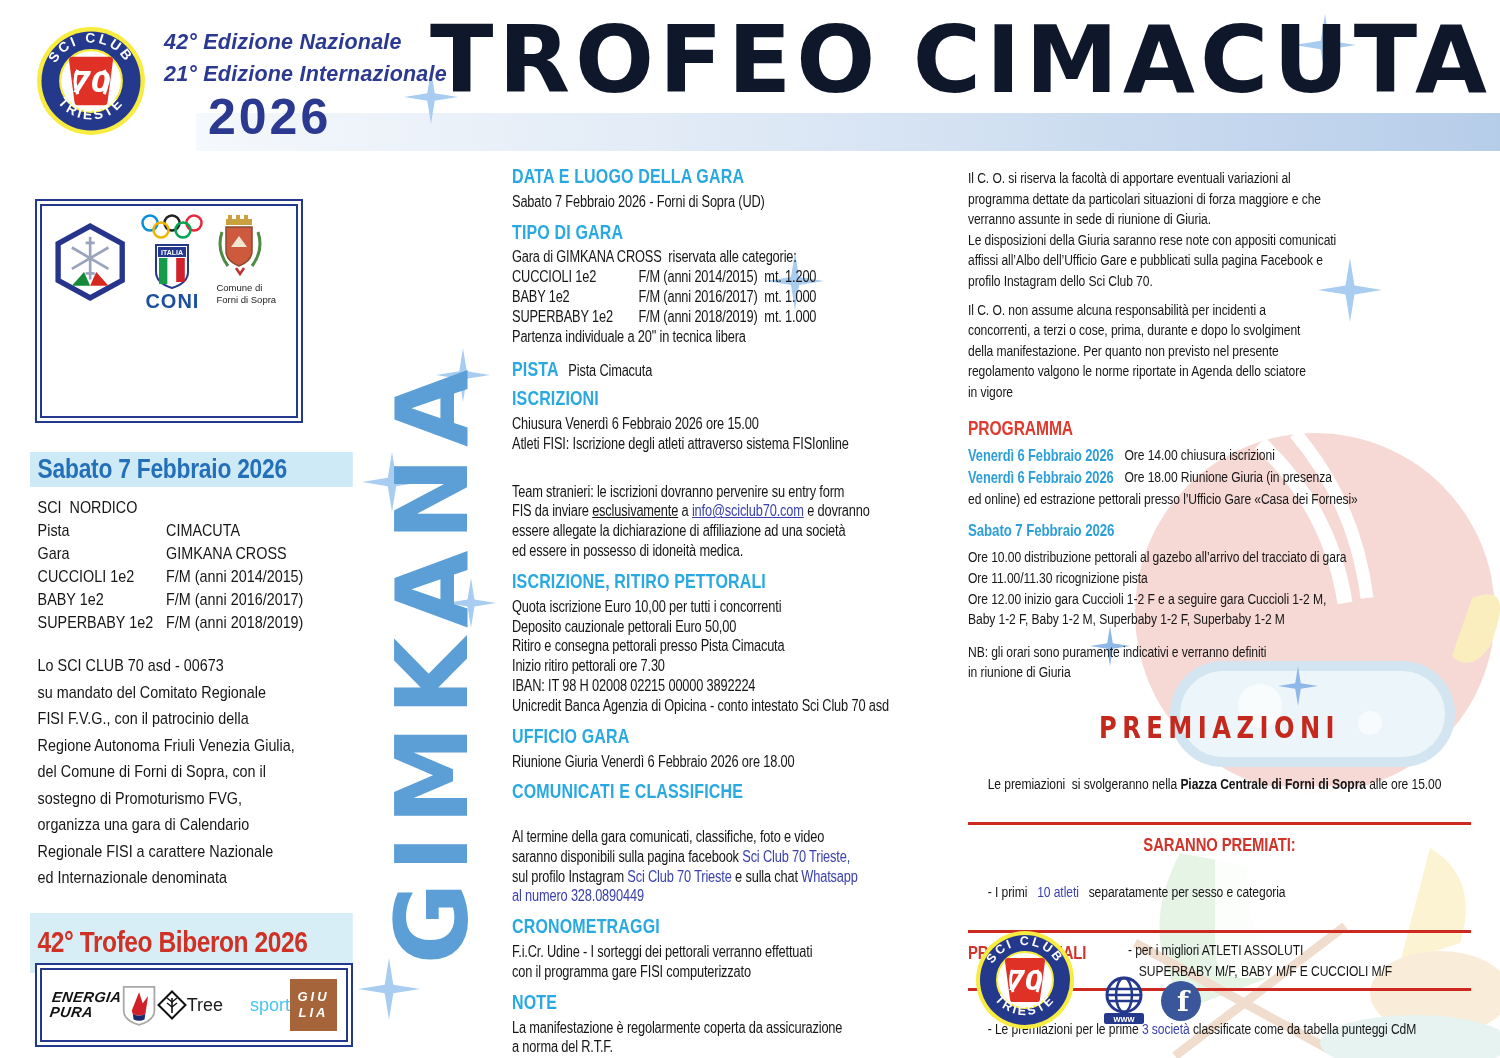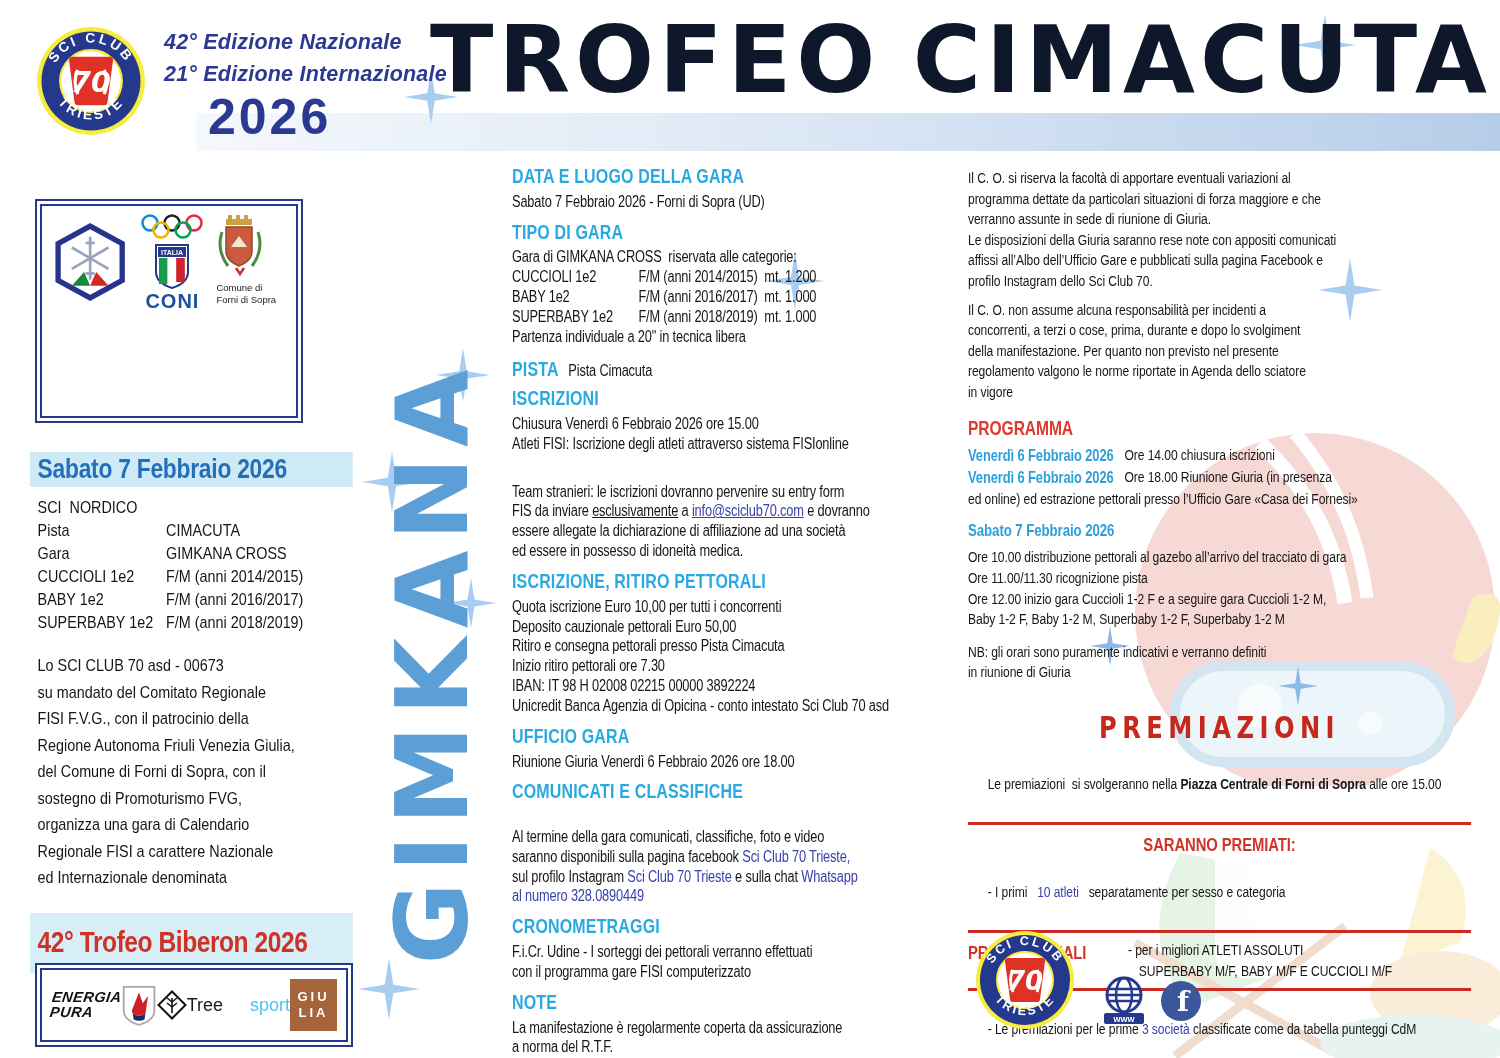--- a/index.html
+++ b/index.html
@@ -49,21 +49,21 @@
   .sponsor-box{position:absolute;left:35px;top:963px;width:318px;height:84px;z-index:3;
                border:7px double #24388c;box-sizing:border-box;background:#fff;display:flex;
                align-items:center;justify-content:space-between;padding:0 9px;}
   .energia{font-weight:900;font-style:italic;font-size:14.5px;line-height:1.05;color:#111;
            letter-spacing:.5px;transform:skewX(-8deg);white-space:pre-line;}
   .treesport{display:flex;align-items:center;}
   .tree-word{font-size:18px;color:#1b1b1b;font-weight:500;}
   .sport-word{font-size:18px;color:#45c5f2;font-weight:500;margin-left:27px;}
   .giulia{width:52px;height:52px;background:#a5643a;color:#fff;display:flex;align-items:center;
           justify-content:center;text-align:center;font-size:13px;font-weight:bold;
-          letter-spacing:3px;line-height:1.2;white-space:pre-line;}
+          letter-spacing:3px;line-height:1.2;white-space:pre-line;font-style:italic;}
   
   .gimkana{position:absolute;left:368px;top:298px;width:128px;height:728px;z-index:2;}
   .gimkana span{position:absolute;left:50%;top:50%;transform:translate(-50%,-50%) rotate(-90deg);
                 white-space:nowrap;font-family:"DejaVu Sans",sans-serif;font-weight:800;
                 font-size:100px;letter-spacing:10px;color:#5b9fd6;}
   
   .col-mid{position:absolute;left:512px;top:164px;width:556px;z-index:3;
            transform:scaleX(.80);transform-origin:left top;font-size:16px;line-height:1.24;
            letter-spacing:-.2px;}
   .sec{margin-bottom:8px;}

